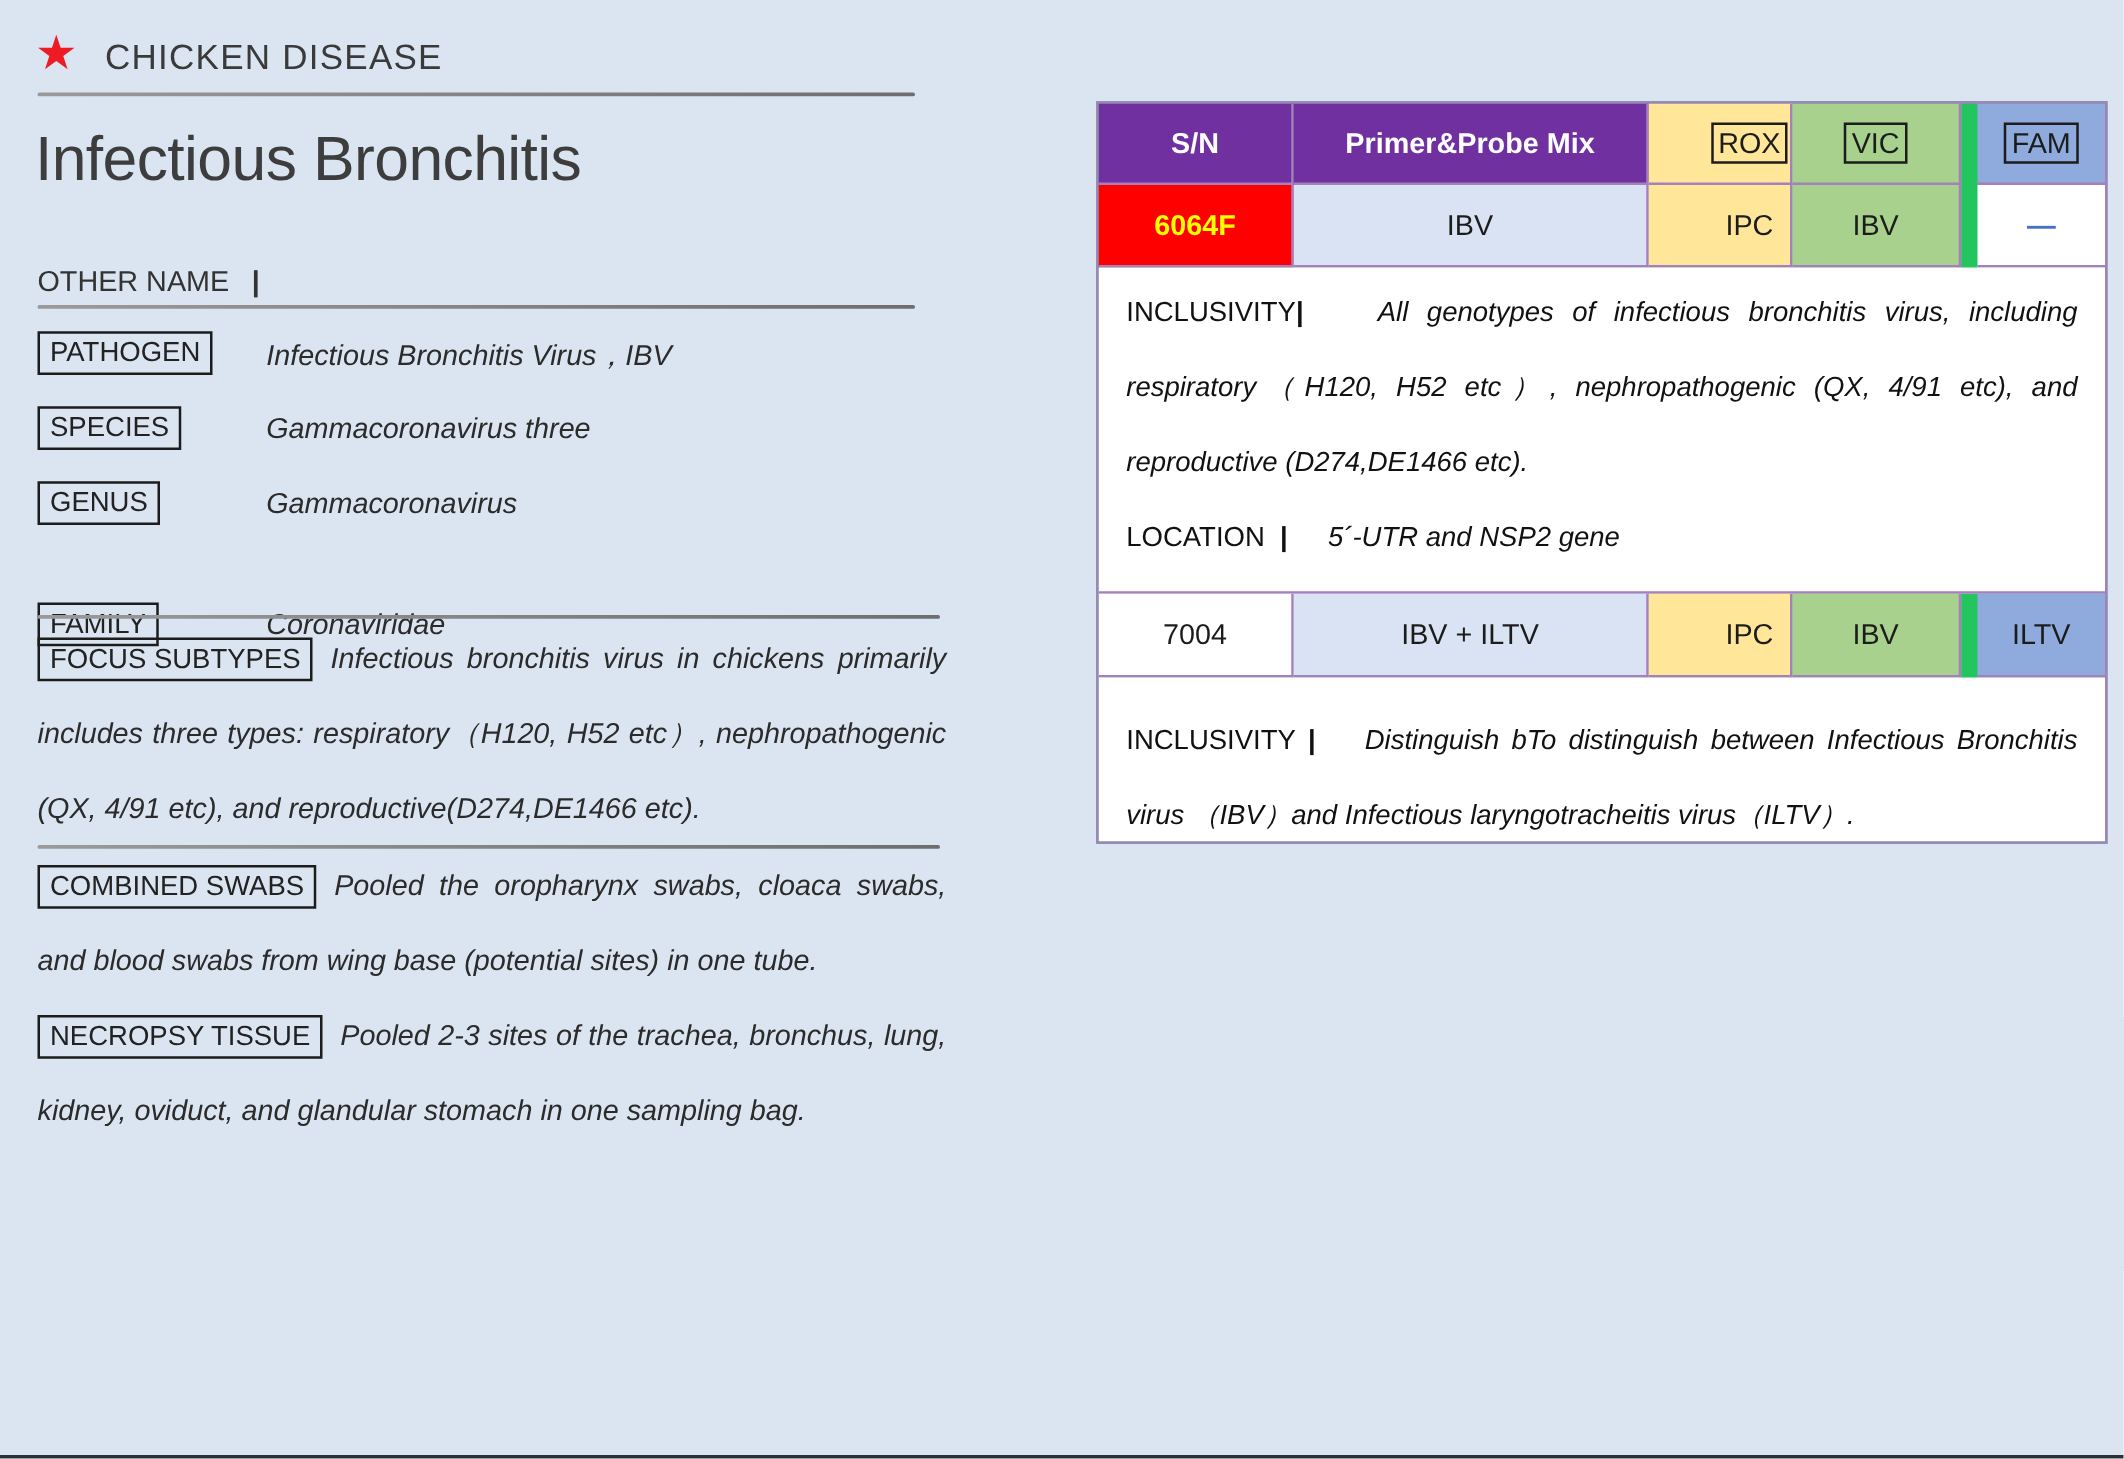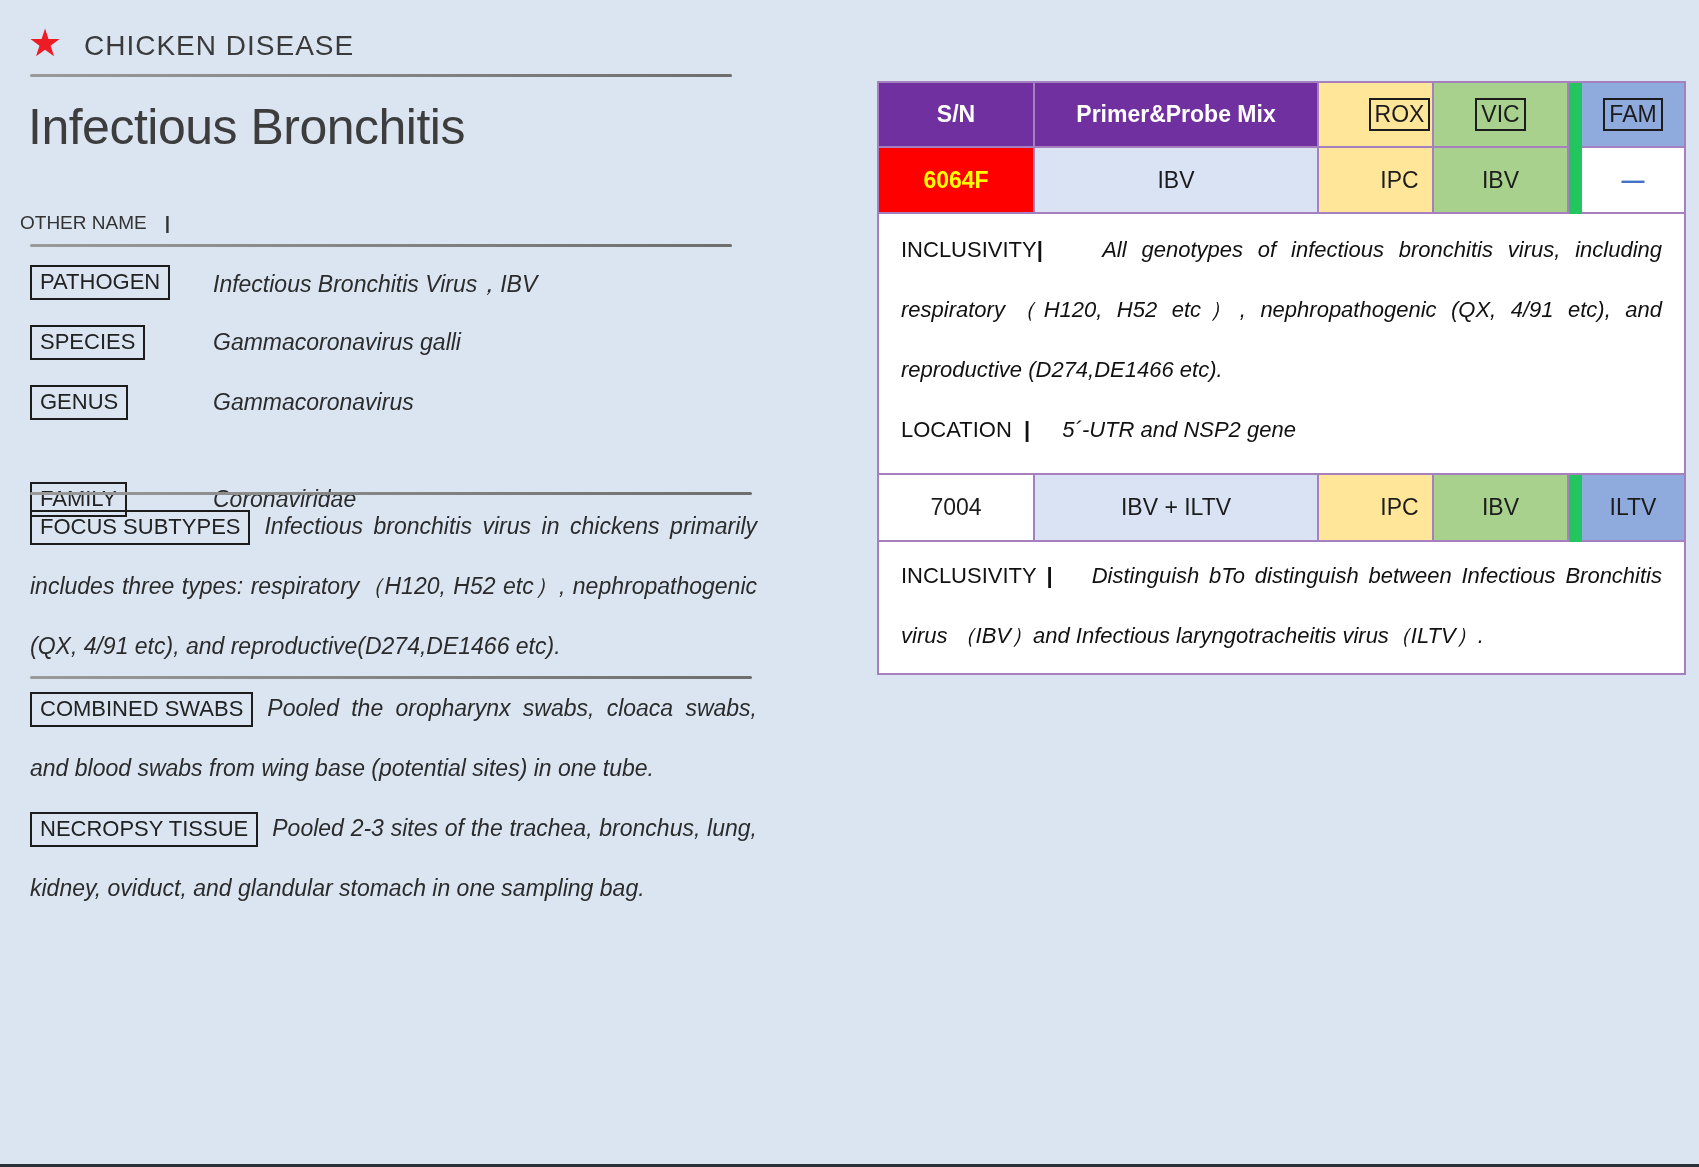--- a/index.html
+++ b/index.html
@@ -23,21 +23,21 @@
 
   
   .star{left:28px;top:24px;font-size:38px;color:#ed1c24;line-height:1;}
   .category{left:84px;top:30px;font-size:28px;letter-spacing:1px;color:#3a3a3a;font-weight:500;}
   .divider{height:3px;background:linear-gradient(to right,#9a9a9a,#6e6e6e);border-radius:2px;}
   .div1{left:30px;top:74px;width:702px;}
   .div2{left:30px;top:244px;width:702px;}
   .div3{left:30px;top:492px;width:722px;}
   .div4{left:30px;top:676px;width:722px;}
   .title{left:28px;top:98px;font-size:50px;font-weight:400;color:#3d3d3d;letter-spacing:-0.5px;}
-  .other-name{left:20px;top:212px;font-size:19px;color:#333;}
+  .other-name{left:30px;top:212px;font-size:23px;color:#333;}
   .other-name .pipe{margin-left:18px;font-weight:600;}
 
   .boxed{
     display:inline-block;border:2px solid #1c1c1c;padding:2px 8px 3px 8px;
     font-size:22px;color:#222;background:transparent;white-space:nowrap;
   }
   .tax-row{left:30px;width:726px;height:44px;}
   .tax-row .boxed{margin-top:2px;}
   .tax-val{position:absolute;left:183px;top:6px;font-style:italic;font-size:23px;color:#2b2b2b;}
   .t1{top:263px;} .t2{top:323px;} .t3{top:383px;} .t4{top:442px;margin-top:38px;}
@@ -73,21 +73,21 @@
   .bg-blue{background:var(--blue);}
   .bg-lblue{background:var(--lightblue);}
   .bg-red{background:var(--red);color:#ffff00;font-weight:600;}
   .bg-white{background:#ffffff;}
   .chan-box{border:2px solid #1c1c1c;padding:0 4px;line-height:1.25;}
   .dash{color:#4472c4;font-weight:600;}
   .detail{
     grid-column:1 / -1;border-bottom:2px solid var(--tb);
     padding:6px 22px 0 22px;background:#fff;
   }
-  .detail.lastrow{border-bottom:none;padding-top:4px;}
+  .detail.lastrow{border-bottom:none;padding-top:20px;}
   .d-par{font-size:22px;line-height:60px;text-align:justify;color:#111;}
   .d-label{font-style:normal;}
   .d-pipe{font-weight:600;}
   .d-ital{font-style:italic;}
   .loc-line{font-size:22px;line-height:60px;color:#111;}
   .loc-line .d-ital{margin-left:26px;}
 
   .bottom-edge{left:0;bottom:0;width:1699px;height:3px;background:#2b3036;}
 </style>
 </head>
@@ -105,21 +105,21 @@
     <span>OTHER NAME</span><span class="pipe">|</span>
   </div>
   <div class="abs divider div2"></div>
 
   <div class="abs tax-row t1">
     <span class="boxed">PATHOGEN</span>
     <span class="tax-val">Infectious Bronchitis Virus，IBV</span>
   </div>
   <div class="abs tax-row t2">
     <span class="boxed">SPECIES</span>
-    <span class="tax-val">Gammacoronavirus galli</span>
+    <span class="tax-val">Gammacoronavirus three</span>
   </div>
   <div class="abs tax-row t3">
     <span class="boxed">GENUS</span>
     <span class="tax-val">Gammacoronavirus</span>
   </div>
   <div class="abs tax-row t4">
     <span class="boxed">FAMILY</span>
     <span class="tax-val">Coronaviridae</span>
   </div>
   <div class="abs divider div3"></div>

